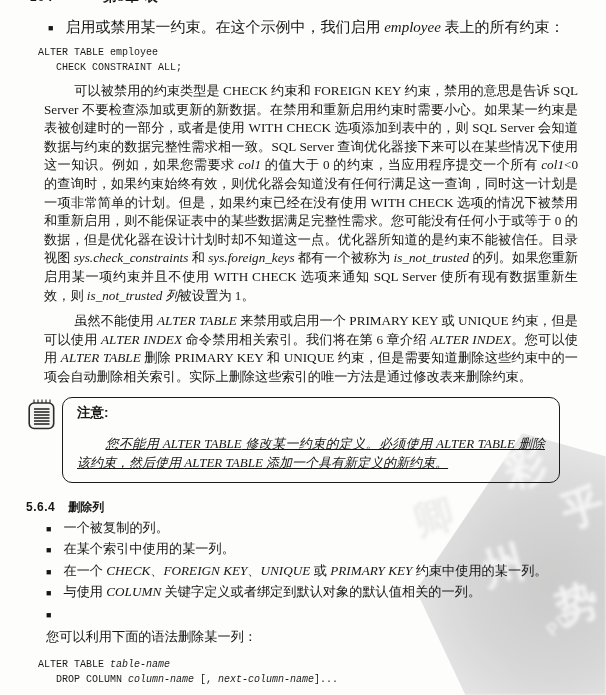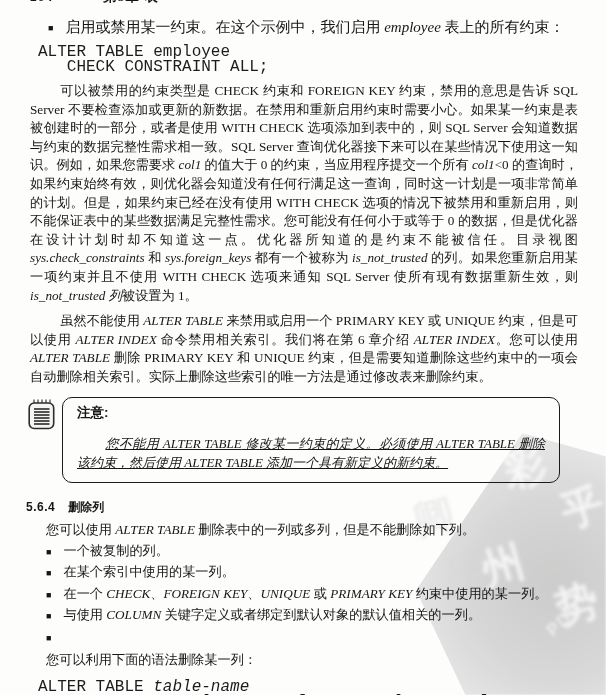--- a/index.html
+++ b/index.html
@@ -25,27 +25,27 @@
 
   
   .lead-bullet{margin-top:10px;display:flex;align-items:flex-start;margin-left:18px;}
   .sq{font-size:9px;line-height:18px;margin-right:12px;flex:0 0 auto;transform:translateY(1px);}
   .lead-bullet .bt{font-size:15px;line-height:18px;}
 
   
   .code{
     margin:9px 0 0 8px;
     font-family:"Liberation Mono","DejaVu Sans Mono",monospace;
-    font-size:16px;line-height:15px;
+    font-size:10px;line-height:15px;
     white-space:pre;color:#1b1b1b;
   }
 
   
   .para{
-    margin:7px 0 0 0;
+    margin:7px 0 0 14px;
     font-size:13.2px;line-height:18.6px;
     text-align:justify;text-indent:2.3em;
   }
 
   
   .note{display:flex;align-items:flex-start;margin:10px 0 0 -2px;}
   .note-icon{flex:0 0 auto;margin-top:2px;}
   .note-box{
     margin-left:7px;width:468px;
     border:1.5px solid #1b1b1b;border-radius:10px;
@@ -145,21 +145,20 @@
         <div class="note-title">注意:</div>
         <div class="note-body"><span>您不能用 </span><i>ALTER TABLE</i><span> 修改某一约束的定义。必须使用 </span><i>ALTER TABLE</i><span> 删除该约束，然后使用 </span><i>ALTER TABLE</i><span> 添加一个具有新定义的新约束。</span></div>
       </div>
     </div>
 
     <div class="sec-head">
       <span class="num">5.6.4</span><span class="ttl">删除列</span>
     </div>
 
     <div class="sec-body">
-      <div class="sec-line"><span>您可以使用 </span><i>ALTER TABLE</i><span> 删除表中的一列或多列，但是不能删除如下列。</span></div>
 
       <div class="blist">
         <div class="item">
           <span class="sq">■</span>
           <span><span>一个被复制的列。</span></span>
         </div>
         <div class="item">
           <span class="sq">■</span>
           <span><span>在某个索引中使用的某一列。</span></span>
         </div>

